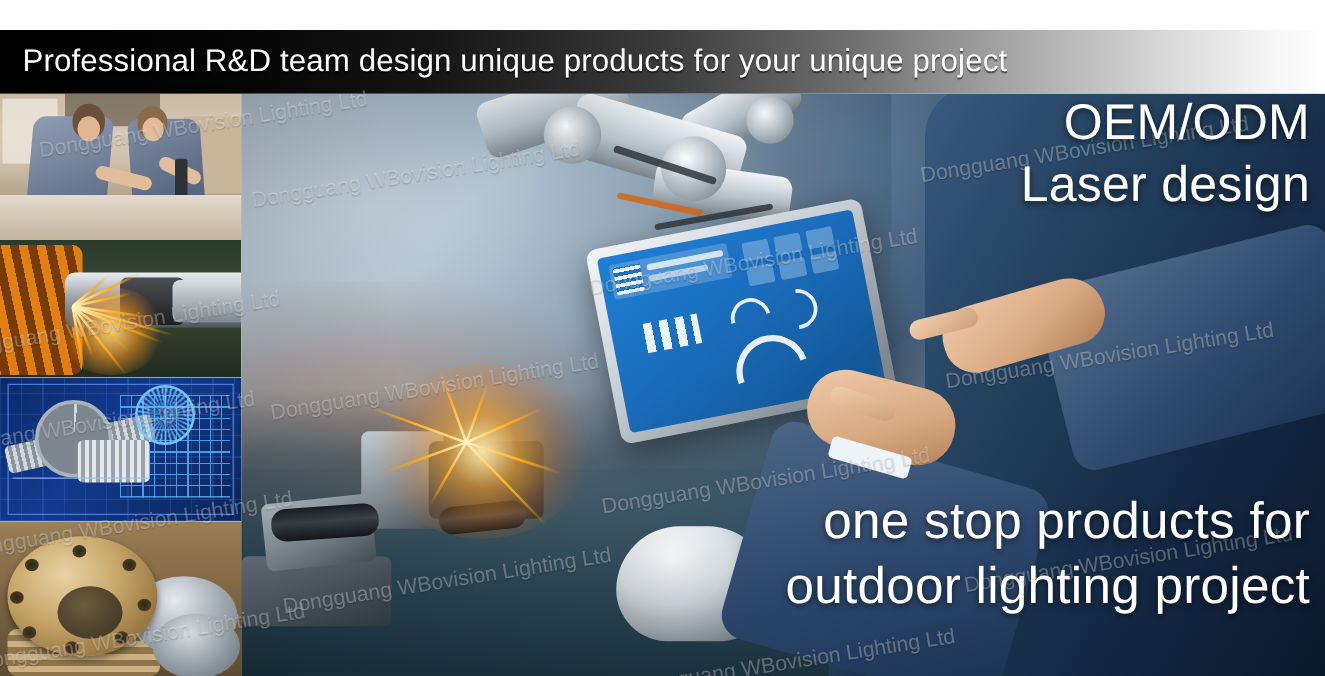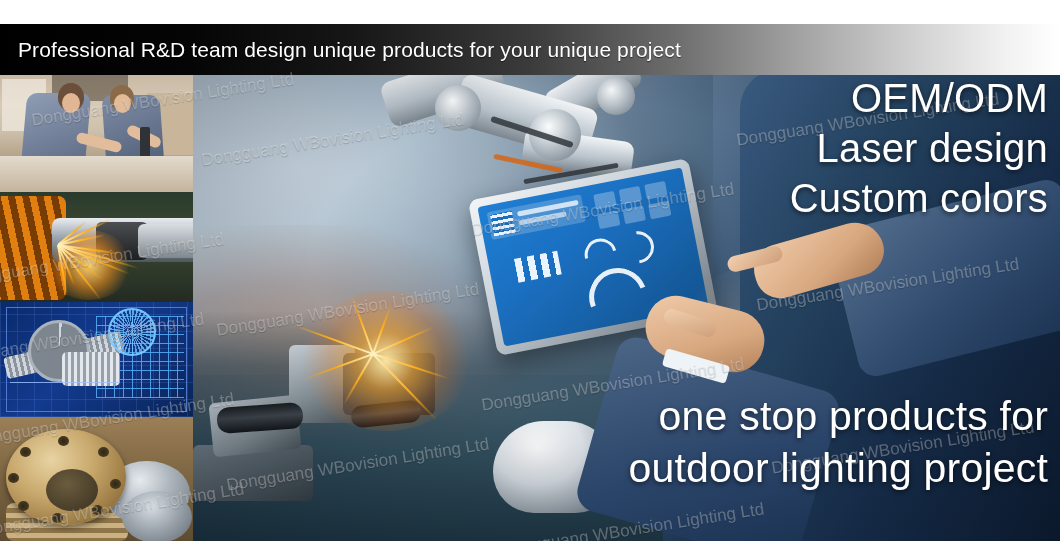--- a/index.html
+++ b/index.html
@@ -12,21 +12,21 @@
   
   .top-strip{position:absolute;left:0;top:0;width:1060px;height:24px;background:#ffffff;}
 
   
   .header-bar{
     position:absolute;left:0;top:24px;width:1060px;height:51px;
     background:linear-gradient(to right,#000000 0%,#050505 18%,#161616 33%,#3b3b3b 50%,#6e6e6e 64%,#a5a5a5 76%,#d4d4d4 87%,#f2f2f2 95%,#ffffff 100%);
     display:flex;align-items:center;
   }
   .header-title{
-    color:#ffffff;font-size:21px;font-weight:400;letter-spacing:.1px;
+    color:#ffffff;font-size:25px;font-weight:400;letter-spacing:.1px;
     padding-left:18px;white-space:nowrap;
     text-shadow:0 1px 1px rgba(0,0,0,.55);
   }
 
   
   .body-area{position:absolute;left:0;top:75px;width:1060px;height:466px;overflow:hidden;}
 
   
   .thumb-col{position:absolute;left:0;top:0;width:193px;height:466px;overflow:hidden;}
   .thumb{position:absolute;left:0;width:193px;overflow:hidden;}
@@ -402,21 +402,20 @@
     <div class="wm" style="left:735px;top:110px">Dongguang WBovision Lighting Ltd</div>
     <div class="wm" style="left:755px;top:275px">Dongguang WBovision Lighting Ltd</div>
     <div class="wm" style="left:770px;top:438px">Dongguang WBovision Lighting Ltd</div>
     <div class="wm" style="left:30px;top:90px">Dongguang WBovision Lighting Ltd</div>
     <div class="wm" style="left:-60px;top:330px">Dongguang WBovision Lighting Ltd</div>
   </div>
 
   <div class="copy-top">
     <div>OEM/ODM</div>
     <div>Laser design</div>
-    <div>Custom colors</div>
   </div>
 
   <div class="copy-bottom">
     <div>one stop products for</div>
     <div>outdoor lighting project</div>
   </div>
 
 </div>
 
 </body></html>

